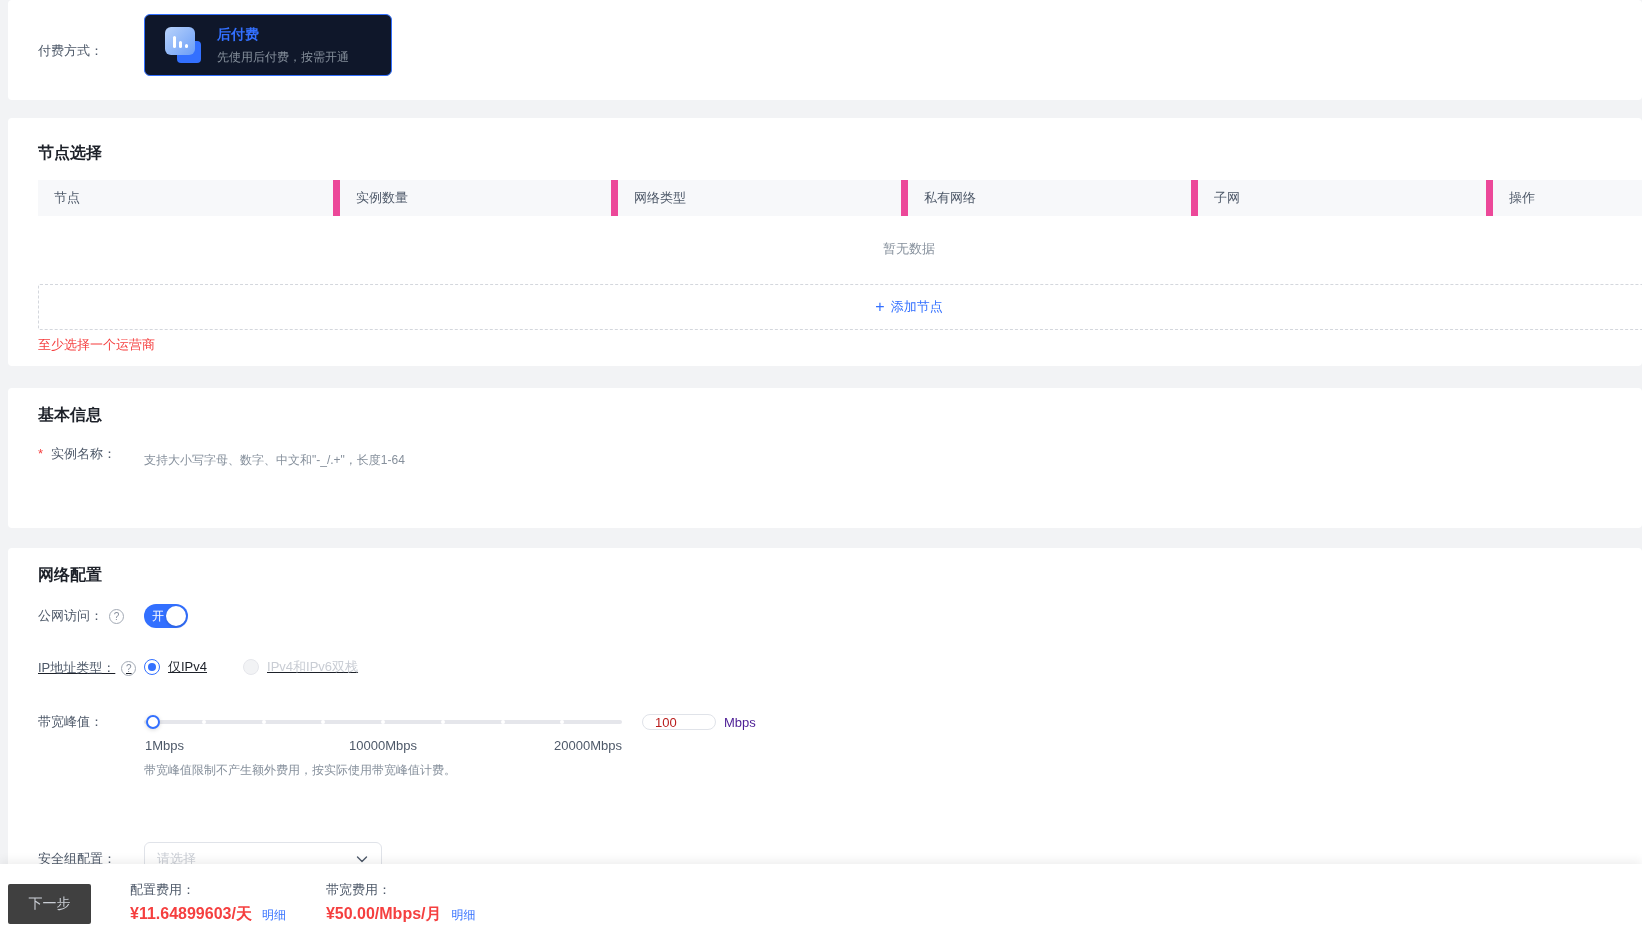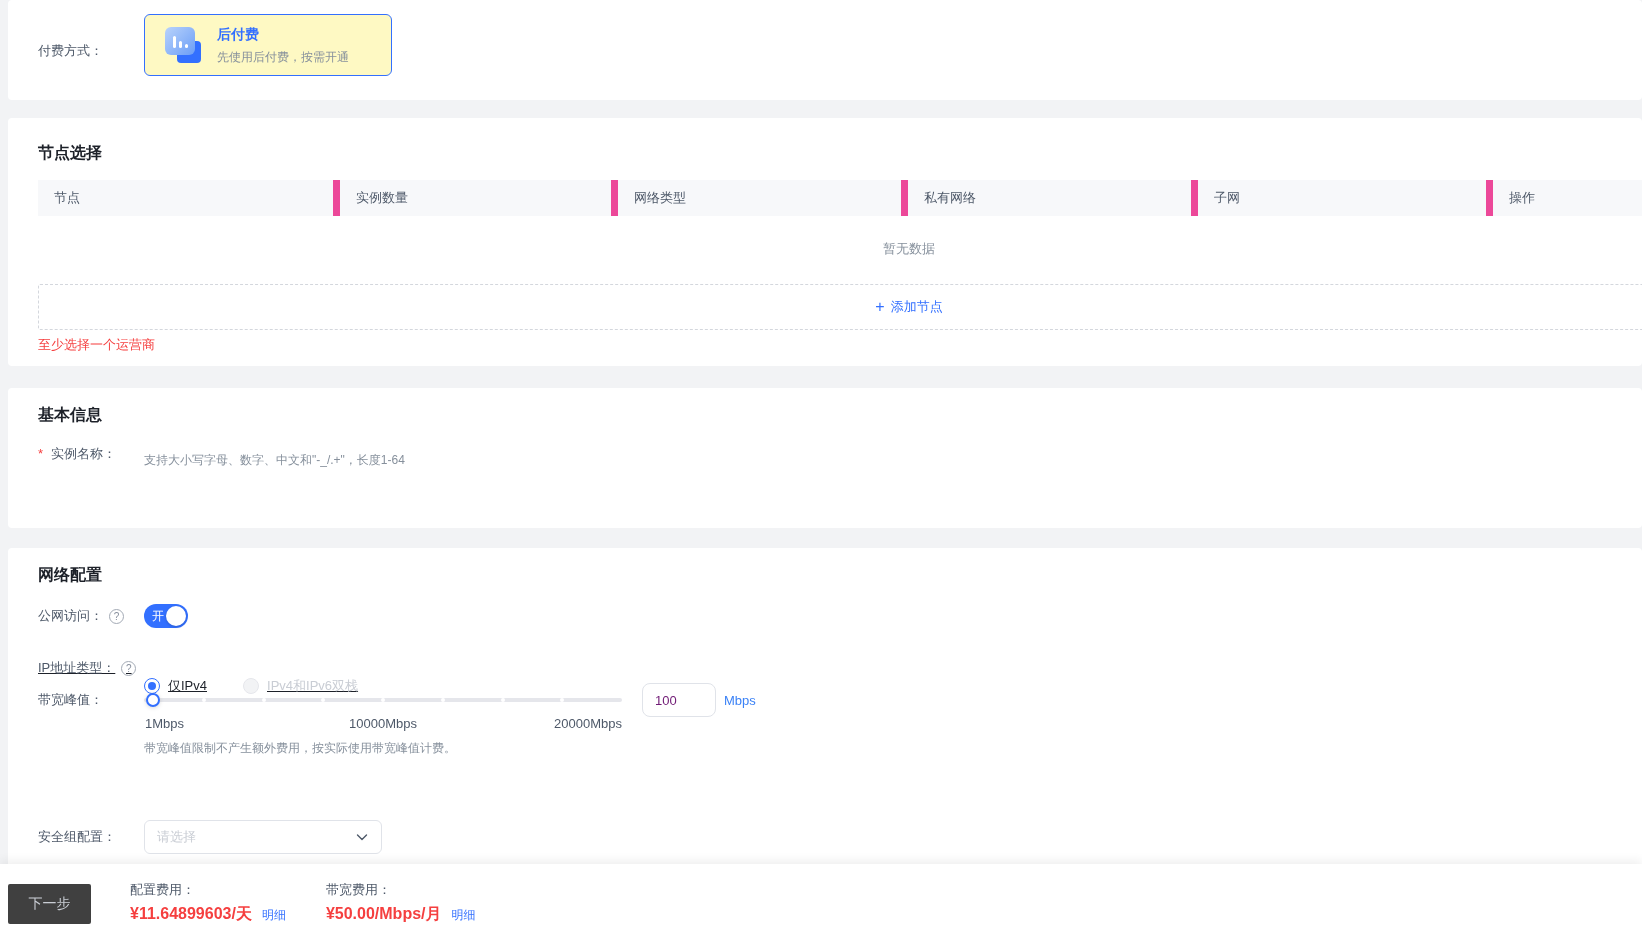--- a/index.html
+++ b/index.html
@@ -33,21 +33,21 @@
     display: flex; align-items: center; gap: 6px;
   }
   .required-mark { color: #f53f3f; margin-right: 2px; }
 
   
   .pay-row { align-items: flex-start; }
   .pay-row .form-label { margin-top: 27px; }
   .pay-card {
     width: 248px; height: 62px;
     border: 1px solid #3370ff; border-radius: 6px;
-    background: #fef9c3;
+    background: #0f172a;
     display: flex; align-items: center; gap: 16px;
     padding-left: 20px; cursor: pointer;
   }
   .pay-icon { position: relative; width: 36px; height: 36px; flex: 0 0 36px; }
   .pay-icon-back {
     position: absolute; right: 0; bottom: 0;
     width: 24px; height: 22px; background: #3370ff; border-radius: 4px;
   }
   .pay-icon-front {
     position: absolute; left: 0; top: 0;
@@ -97,21 +97,21 @@
     padding: 0 12px; font-size: 13px; color: #1d2129;
     outline: none; background: #fff;
     font-family: "Liberation Sans", "DejaVu Sans", sans-serif;
   }
   .text-input::placeholder { color: #c9cdd4; }
   .field-hint { color: #86909c; font-size: 12px; line-height: 16px; margin-top: 8px; }
 
   
   .row-public { margin-top: 18px; align-items: center; height: 24px; }
   .row-iptype { margin-top: 30px; align-items: flex-start; height: 26px; text-decoration: underline; }
-  .row-bandwidth { }
+  .row-bandwidth { margin-top: 22px; }
   .row-secgroup { margin-top: 64px; align-items: center; }
 
   .help-icon {
     width: 15px; height: 15px; border-radius: 50%;
     border: 1px solid #a3aab5; color: #868e9c;
     font-size: 10px; line-height: 13px; text-align: center;
     display: inline-block; flex: 0 0 15px; cursor: pointer;
   }
 
   .toggle {
@@ -121,21 +121,21 @@
   .toggle-text {
     position: absolute; left: 8px; top: 5px;
     color: #fff; font-size: 12px; line-height: 14px;
   }
   .toggle-knob {
     position: absolute; right: 2px; top: 2px;
     width: 20px; height: 20px; border-radius: 50%; background: #fff;
     box-shadow: 0 1px 3px rgba(0,0,0,.2);
   }
 
-  .radio-item { display: flex; align-items: center; gap: 8px; cursor: pointer; margin-top: 19px; }
+  .radio-item { display: flex; align-items: center; gap: 8px; cursor: pointer; }
   .radio-item + .radio-item { margin-left: 36px; }
   .radio-circle {
     width: 16px; height: 16px; border-radius: 50%;
     border: 1px solid #3370ff; background: #fff;
     display: flex; align-items: center; justify-content: center;
   }
   .radio-circle .dot { width: 8px; height: 8px; border-radius: 50%; background: #3370ff; }
   .radio-label { color: #1d2129; font-weight: 500; }
   .radio-item.disabled { cursor: default; }
   .radio-item.disabled .radio-circle { border-color: #e5e6eb; background: #f2f3f5; }
@@ -151,26 +151,26 @@
     position: absolute; top: 14px; width: 4px; height: 4px;
     border-radius: 50%; background: #fff; transform: translateX(-2px);
   }
   .slider-handle {
     position: absolute; left: 2px; top: 9px;
     width: 14px; height: 14px; border-radius: 50%;
     background: #fff; border: 2px solid #3370ff;
     box-shadow: 0 1px 4px rgba(0,0,0,.15); cursor: grab;
   }
   .number-input {
-    width: 74px; height: 34px; margin-left: 20px;
+    width: 74px; height: 16px; margin-left: 20px;
     border: 1px solid #e0e3e9; border-radius: 8px;
-    padding: 0 12px; font-size: 13px; color: #701a75; outline: none;
+    padding: 0 12px; font-size: 13px; color: #b91c1c; outline: none;
     font-family: "Liberation Sans", "DejaVu Sans", sans-serif;
   }
-  .bw-unit { margin-left: 8px; color: #3b82f6; font-size: 13px; }
+  .bw-unit { margin-left: 8px; color: #4c1d95; font-size: 13px; }
   .slider-labels { position: relative; width: 478px; height: 16px; margin-top: 0px; color: #4e5969; font-size: 13px; }
   .sl-min { position: absolute; left: 1px; top: 0; }
   .sl-mid { position: absolute; left: 50%; transform: translateX(-50%); top: 0; }
   .sl-max { position: absolute; right: 0; top: 0; }
 
   .select-box {
     width: 238px; height: 34px;
     border: 1px solid #e0e3e9; border-radius: 6px; background: #fff;
     display: flex; align-items: center; justify-content: space-between;
     padding: 0 12px; cursor: pointer;

